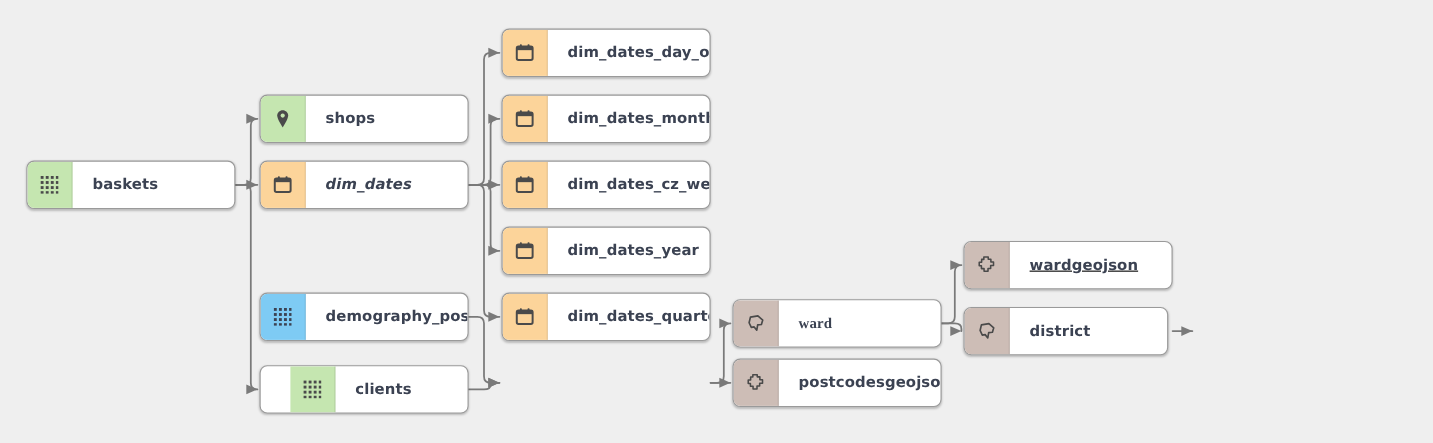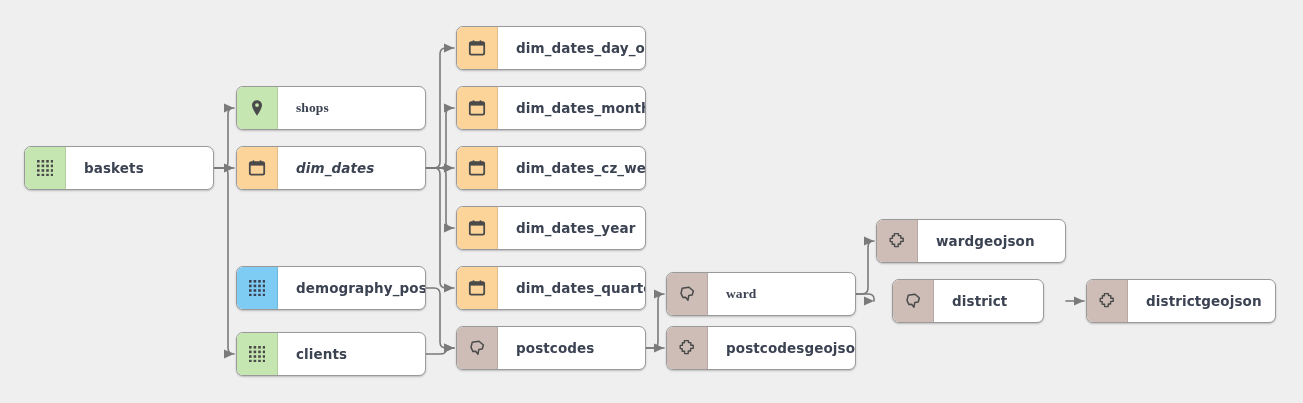--- a/index.html
+++ b/index.html
@@ -136,21 +136,21 @@
               <rect x="5.6" y="14.8" width="2.6" height="2.2"></rect>
               <rect x="10.2" y="14.8" width="2.6" height="2.2"></rect>
               <rect x="14.8" y="14.8" width="2.2" height="2.2"></rect>
             </g>
       </svg>
         </span>
     </div>
     <div class="node-label">baskets</div>
   </div>
 
-  <div class="node" style="left:236px; top:86px;  width:190px;font-family:Liberation Serif, serif;">
+  <div class="node" style="left:236px; top:86px;  width:190px;">
     <div class="node-icon ic-green">
       <span class="glyph">
           <svg width="18" height="18" viewBox="0 0 18 18">
         <path d="M9 1.2 C6.2 1.2 4 3.4 4 6.1 C4 9.6 9 16.8 9 16.8 C9 16.8 14 9.6 14 6.1 C14 3.4 11.8 1.2 9 1.2 Z" fill="#4a4a4a"></path>
         <circle cx="9" cy="6.1" r="1.9" fill="#c5e6b0"></circle>
       </svg>
         </span>
     </div>
     <div class="node-label">shops</div>
   </div>
@@ -190,21 +190,21 @@
               <rect x="5.6" y="14.8" width="2.6" height="2.2"></rect>
               <rect x="10.2" y="14.8" width="2.6" height="2.2"></rect>
               <rect x="14.8" y="14.8" width="2.2" height="2.2"></rect>
             </g>
       </svg>
         </span>
     </div>
     <div class="node-label">demography_postcod</div>
   </div>
 
-  <div class="node" style="left:236px; top:332px; width:190px;">
+  <div class="node" style="left:236px; top:332px; width:190px;padding-left:27px;">
     <div class="node-icon ic-green">
       <span class="glyph">
           <svg width="18" height="18" viewBox="0 0 18 18">
         <g fill="#4a4a4a">
               <rect x="1" y="1" width="2.6" height="2.6"></rect>
               <rect x="5.6" y="1" width="2.6" height="2.6"></rect>
               <rect x="10.2" y="1" width="2.6" height="2.6"></rect>
               <rect x="14.8" y="1" width="2.2" height="2.6"></rect>
         <rect x="1" y="5.6" width="2.6" height="2.6"></rect>
               <rect x="5.6" y="5.6" width="2.6" height="2.6"></rect>
@@ -288,30 +288,20 @@
         <rect x="1.8" y="3.2" width="14.4" height="12.4" rx="1.6" fill="none" stroke="#4a4a4a" stroke-width="1.8"></rect>
         <rect x="1.8" y="3.2" width="14.4" height="3.4" fill="#4a4a4a"></rect>
         <rect x="4.6" y="1.2" width="1.8" height="3.2" rx="0.7" fill="#4a4a4a"></rect>
         <rect x="11.6" y="1.2" width="1.8" height="3.2" rx="0.7" fill="#4a4a4a"></rect>
       </svg>
         </span>
     </div>
     <div class="node-label">dim_dates_quarter</div>
   </div>
 
-  <div class="node" style="left:456px; top:326px; width:190px;">
-    <div class="node-icon ic-taupe">
-      <span class="glyph">
-          <svg width="18" height="18" viewBox="0 0 18 18">
-        <path d="M4.2 3.3 L11.0 2.2 L15.4 6.0 L14.2 10.0 L10.8 10.4 L10.0 15.2 L7.6 12.2 L5.0 12.6 L3.0 8.4 Z" fill="none" stroke="#4a4a4a" stroke-width="1.5" stroke-linejoin="round"></path>
-      </svg>
-        </span>
-    </div>
-    <div class="node-label">postcodes</div>
-  </div>
 
   <div class="node" style="left:666px; top:272px; width:190px;font-family:Liberation Serif, serif;">
     <div class="node-icon ic-taupe">
       <span class="glyph">
           <svg width="18" height="18" viewBox="0 0 18 18">
         <path d="M4.2 3.3 L11.0 2.2 L15.4 6.0 L14.2 10.0 L10.8 10.4 L10.0 15.2 L7.6 12.2 L5.0 12.6 L3.0 8.4 Z" fill="none" stroke="#4a4a4a" stroke-width="1.5" stroke-linejoin="round"></path>
       </svg>
         </span>
     </div>
     <div class="node-label">ward</div>
@@ -321,46 +311,36 @@
     <div class="node-icon ic-taupe">
       <span class="glyph">
           <svg width="18" height="18" viewBox="0 0 18 18">
         <path d="M6.4 1.6 L10.4 1.6 L10.4 3.6 L12.8 3.6 L12.8 6.2 L15.2 6.2 L15.2 9.4 L12.6 9.4 L12.6 12.0 L10.2 12.0 L10.2 14.6 L6.6 14.6 L6.6 12.2 L4.2 12.2 L4.2 9.6 L2.2 9.6 L2.2 6.4 L4.4 6.4 L4.4 3.8 L6.4 3.8 Z" fill="none" stroke="#4a4a4a" stroke-width="1.4" stroke-linejoin="round"></path>
       </svg>
         </span>
     </div>
     <div class="node-label">postcodesgeojson</div>
   </div>
 
-  <div class="node" style="left:876px; top:219px; width:190px;">
+  <div class="node" style="left:876px; top:219px; width:190px;text-decoration:underline;">
     <div class="node-icon ic-taupe">
       <span class="glyph">
           <svg width="18" height="18" viewBox="0 0 18 18">
         <path d="M6.4 1.6 L10.4 1.6 L10.4 3.6 L12.8 3.6 L12.8 6.2 L15.2 6.2 L15.2 9.4 L12.6 9.4 L12.6 12.0 L10.2 12.0 L10.2 14.6 L6.6 14.6 L6.6 12.2 L4.2 12.2 L4.2 9.6 L2.2 9.6 L2.2 6.4 L4.4 6.4 L4.4 3.8 L6.4 3.8 Z" fill="none" stroke="#4a4a4a" stroke-width="1.4" stroke-linejoin="round"></path>
       </svg>
         </span>
     </div>
     <div class="node-label">wardgeojson</div>
   </div>
 
-  <div class="node" style="left:876px; top:279px; width:152px;margin-left:16px;">
+  <div class="node" style="left:876px; top:279px; width:186px;">
     <div class="node-icon ic-taupe">
       <span class="glyph">
           <svg width="18" height="18" viewBox="0 0 18 18">
         <path d="M4.2 3.3 L11.0 2.2 L15.4 6.0 L14.2 10.0 L10.8 10.4 L10.0 15.2 L7.6 12.2 L5.0 12.6 L3.0 8.4 Z" fill="none" stroke="#4a4a4a" stroke-width="1.5" stroke-linejoin="round"></path>
       </svg>
         </span>
     </div>
     <div class="node-label">district</div>
   </div>
 
-  <div class="node" style="left:1086px; top:279px; width:190px;">
-    <div class="node-icon ic-taupe">
-      <span class="glyph">
-          <svg width="18" height="18" viewBox="0 0 18 18">
-        <path d="M6.4 1.6 L10.4 1.6 L10.4 3.6 L12.8 3.6 L12.8 6.2 L15.2 6.2 L15.2 9.4 L12.6 9.4 L12.6 12.0 L10.2 12.0 L10.2 14.6 L6.6 14.6 L6.6 12.2 L4.2 12.2 L4.2 9.6 L2.2 9.6 L2.2 6.4 L4.4 6.4 L4.4 3.8 L6.4 3.8 Z" fill="none" stroke="#4a4a4a" stroke-width="1.4" stroke-linejoin="round"></path>
-      </svg>
-        </span>
-    </div>
-    <div class="node-label">districtgeojson</div>
-  </div>
 
 </div>
 
 </body></html>

